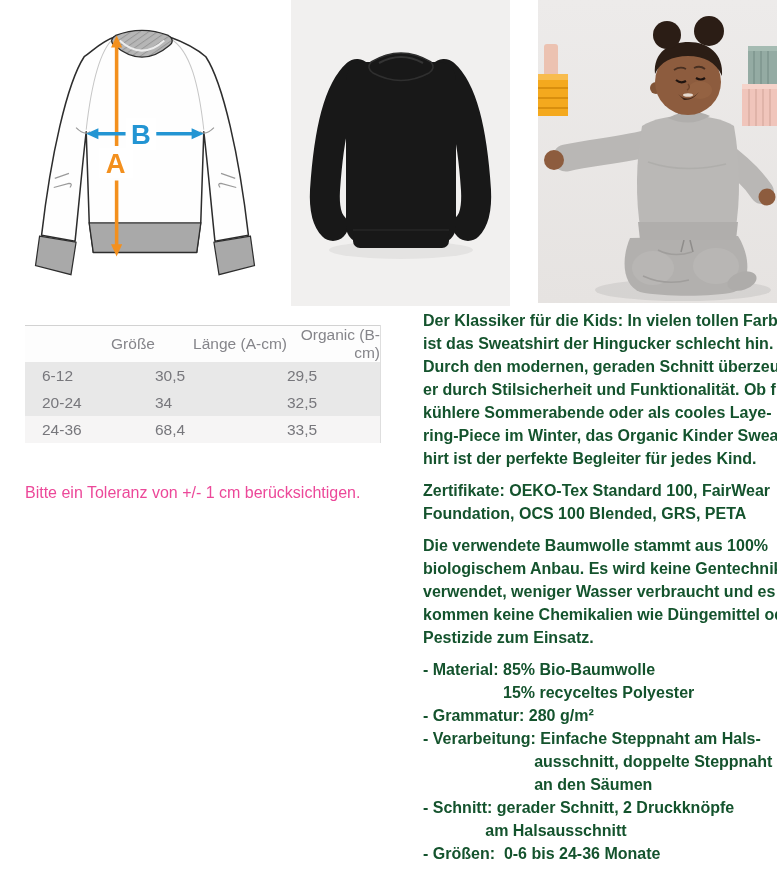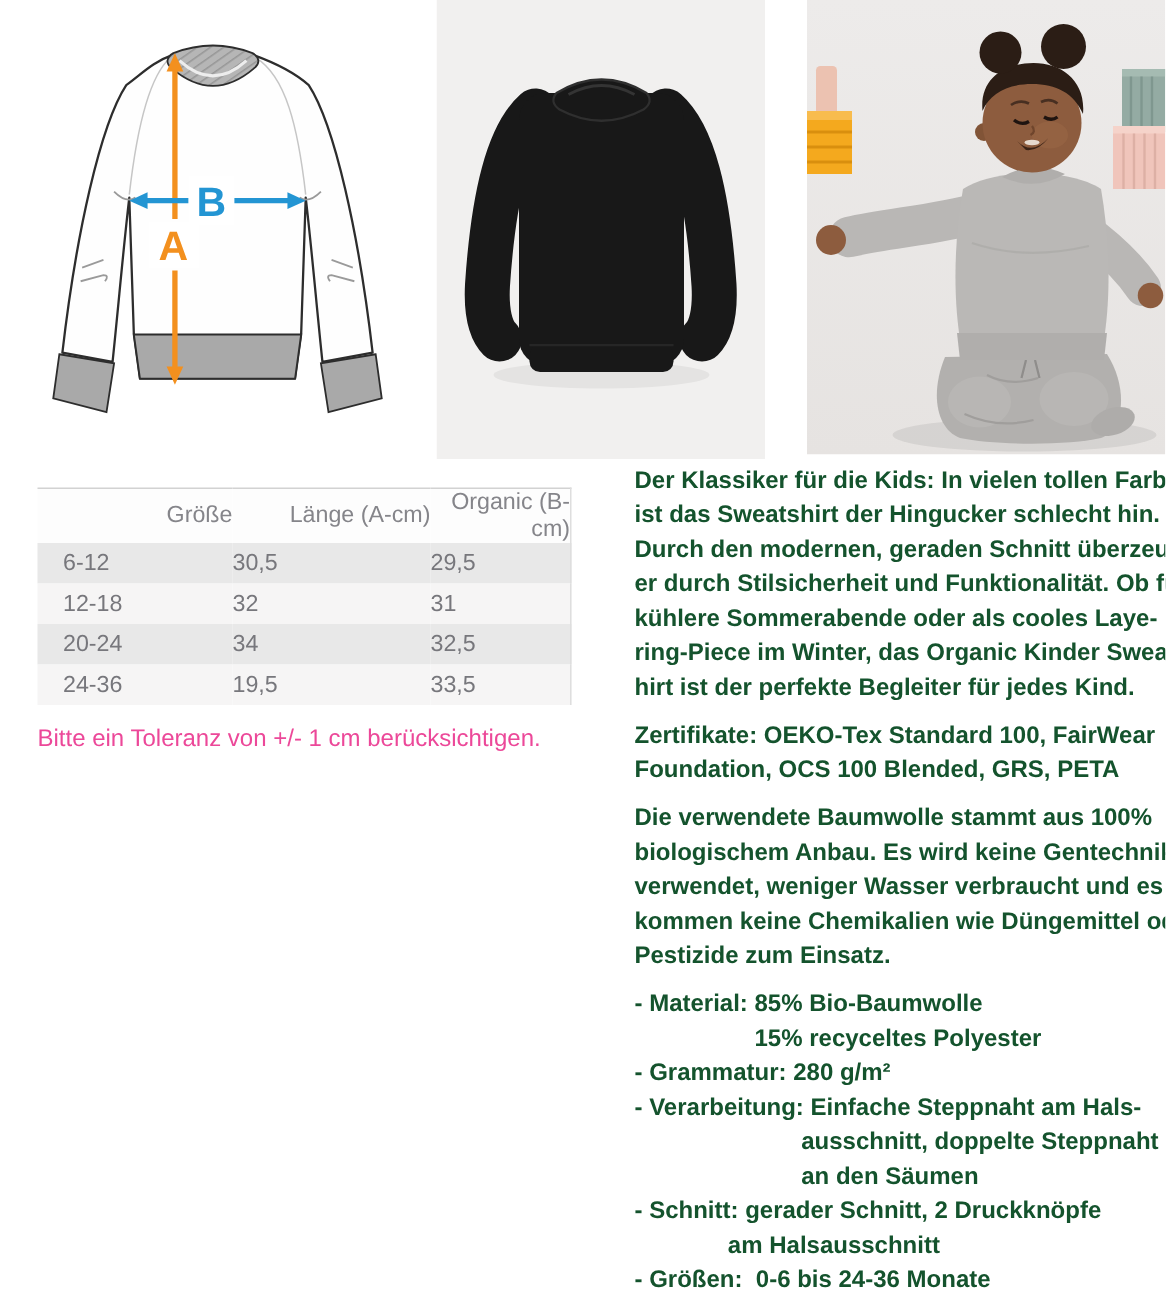--- a/index.html
+++ b/index.html
@@ -169,33 +169,28 @@
         <th>Länge (A-cm)</th>
         <th>Organic (B-cm)</th>
       </tr>
     </thead>
     <tbody>
       <tr class="shaded">
         <td>6-12</td>
         <td>30,5</td>
         <td>29,5</td>
       </tr>
-      <tr class="plain">
-        <td>12-18</td>
-        <td>32</td>
-        <td>31</td>
-      </tr>
       <tr class="shaded">
         <td>20-24</td>
         <td>34</td>
         <td>32,5</td>
       </tr>
       <tr class="plain">
         <td>24-36</td>
-        <td>19,5</td>
+        <td>68,4</td>
         <td>33,5</td>
       </tr>
     </tbody>
   </table>
 
   <p class="tolerance">Bitte ein Toleranz von +/- 1 cm berücksichtigen.</p>
 
   <div class="description">
     <p>Der Klassiker für die Kids: In vielen tollen Farben
 ist das Sweatshirt der Hingucker schlecht hin.

